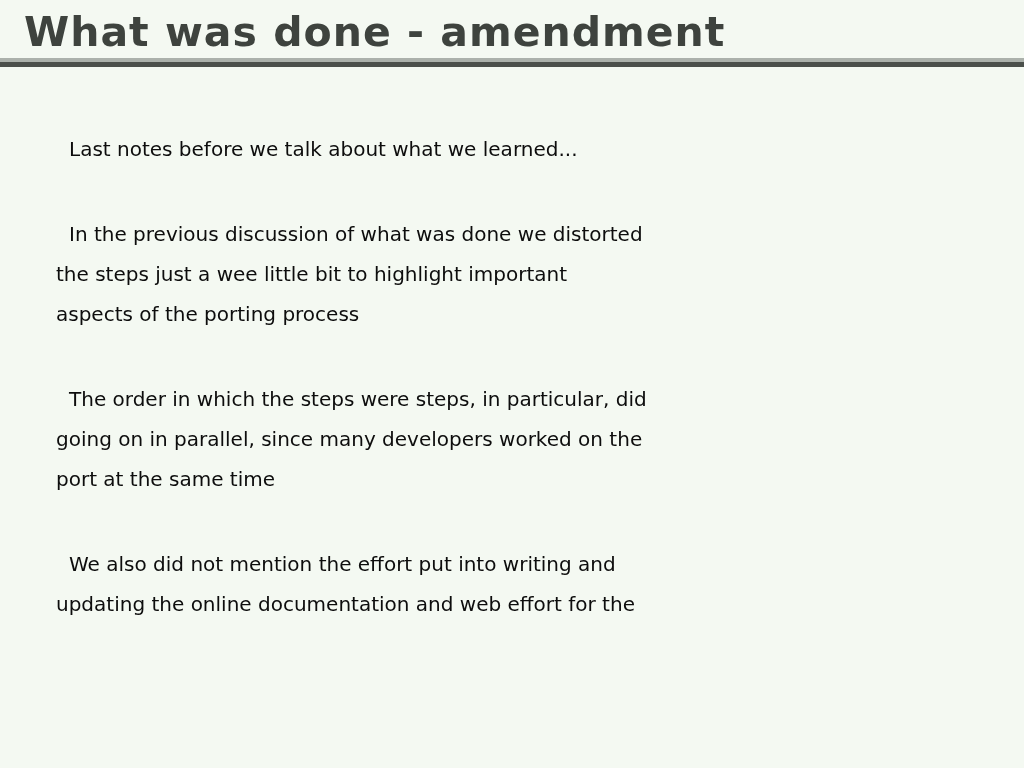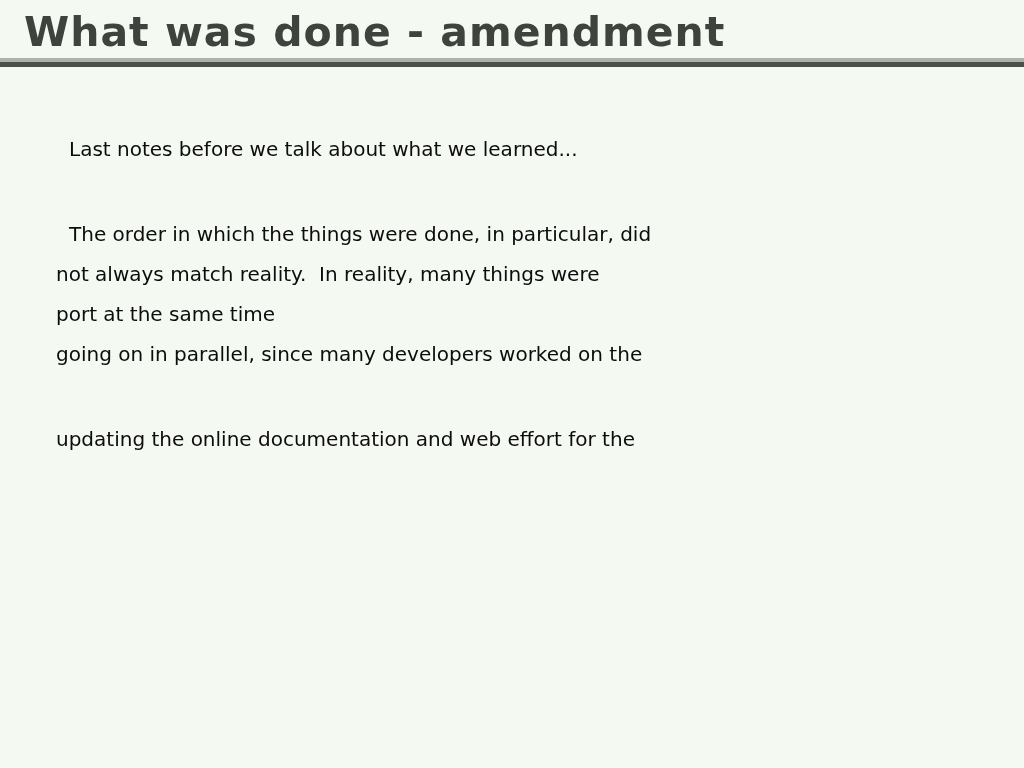--- a/index.html
+++ b/index.html
@@ -64,26 +64,31 @@
 
   <div class="divider-light"></div>
   <div class="divider-dark"></div>
 
   <div class="content">
 
     <div class="para">
       <div class="line first">Last notes before we talk about what we learned...</div>
     </div>
 
-
     <div class="para">
-      <div class="line first">The order in which the things were done, in particular, did</div>
-      <div class="line">not always match reality.  In reality, many things were</div>
-      <div class="line">port at the same time</div>
-      <div class="line">going on in parallel, since many developers worked on the</div>
+      <div class="line first">In the previous discussion of what was done we distorted</div>
+      <div class="line">the steps just a wee little bit to highlight important</div>
+      <div class="line">aspects of the porting process</div>
     </div>
 
     <div class="para">
+      <div class="line first">The order in which the steps were steps, in particular, did</div>
+      <div class="line">going on in parallel, since many developers worked on the</div>
+      <div class="line">port at the same time</div>
+    </div>
+
+    <div class="para">
+      <div class="line first">We also did not mention the effort put into writing and</div>
       <div class="line">updating the online documentation and web effort for the</div>
     </div>
 
   </div>
 </div>
 
 </body></html>

